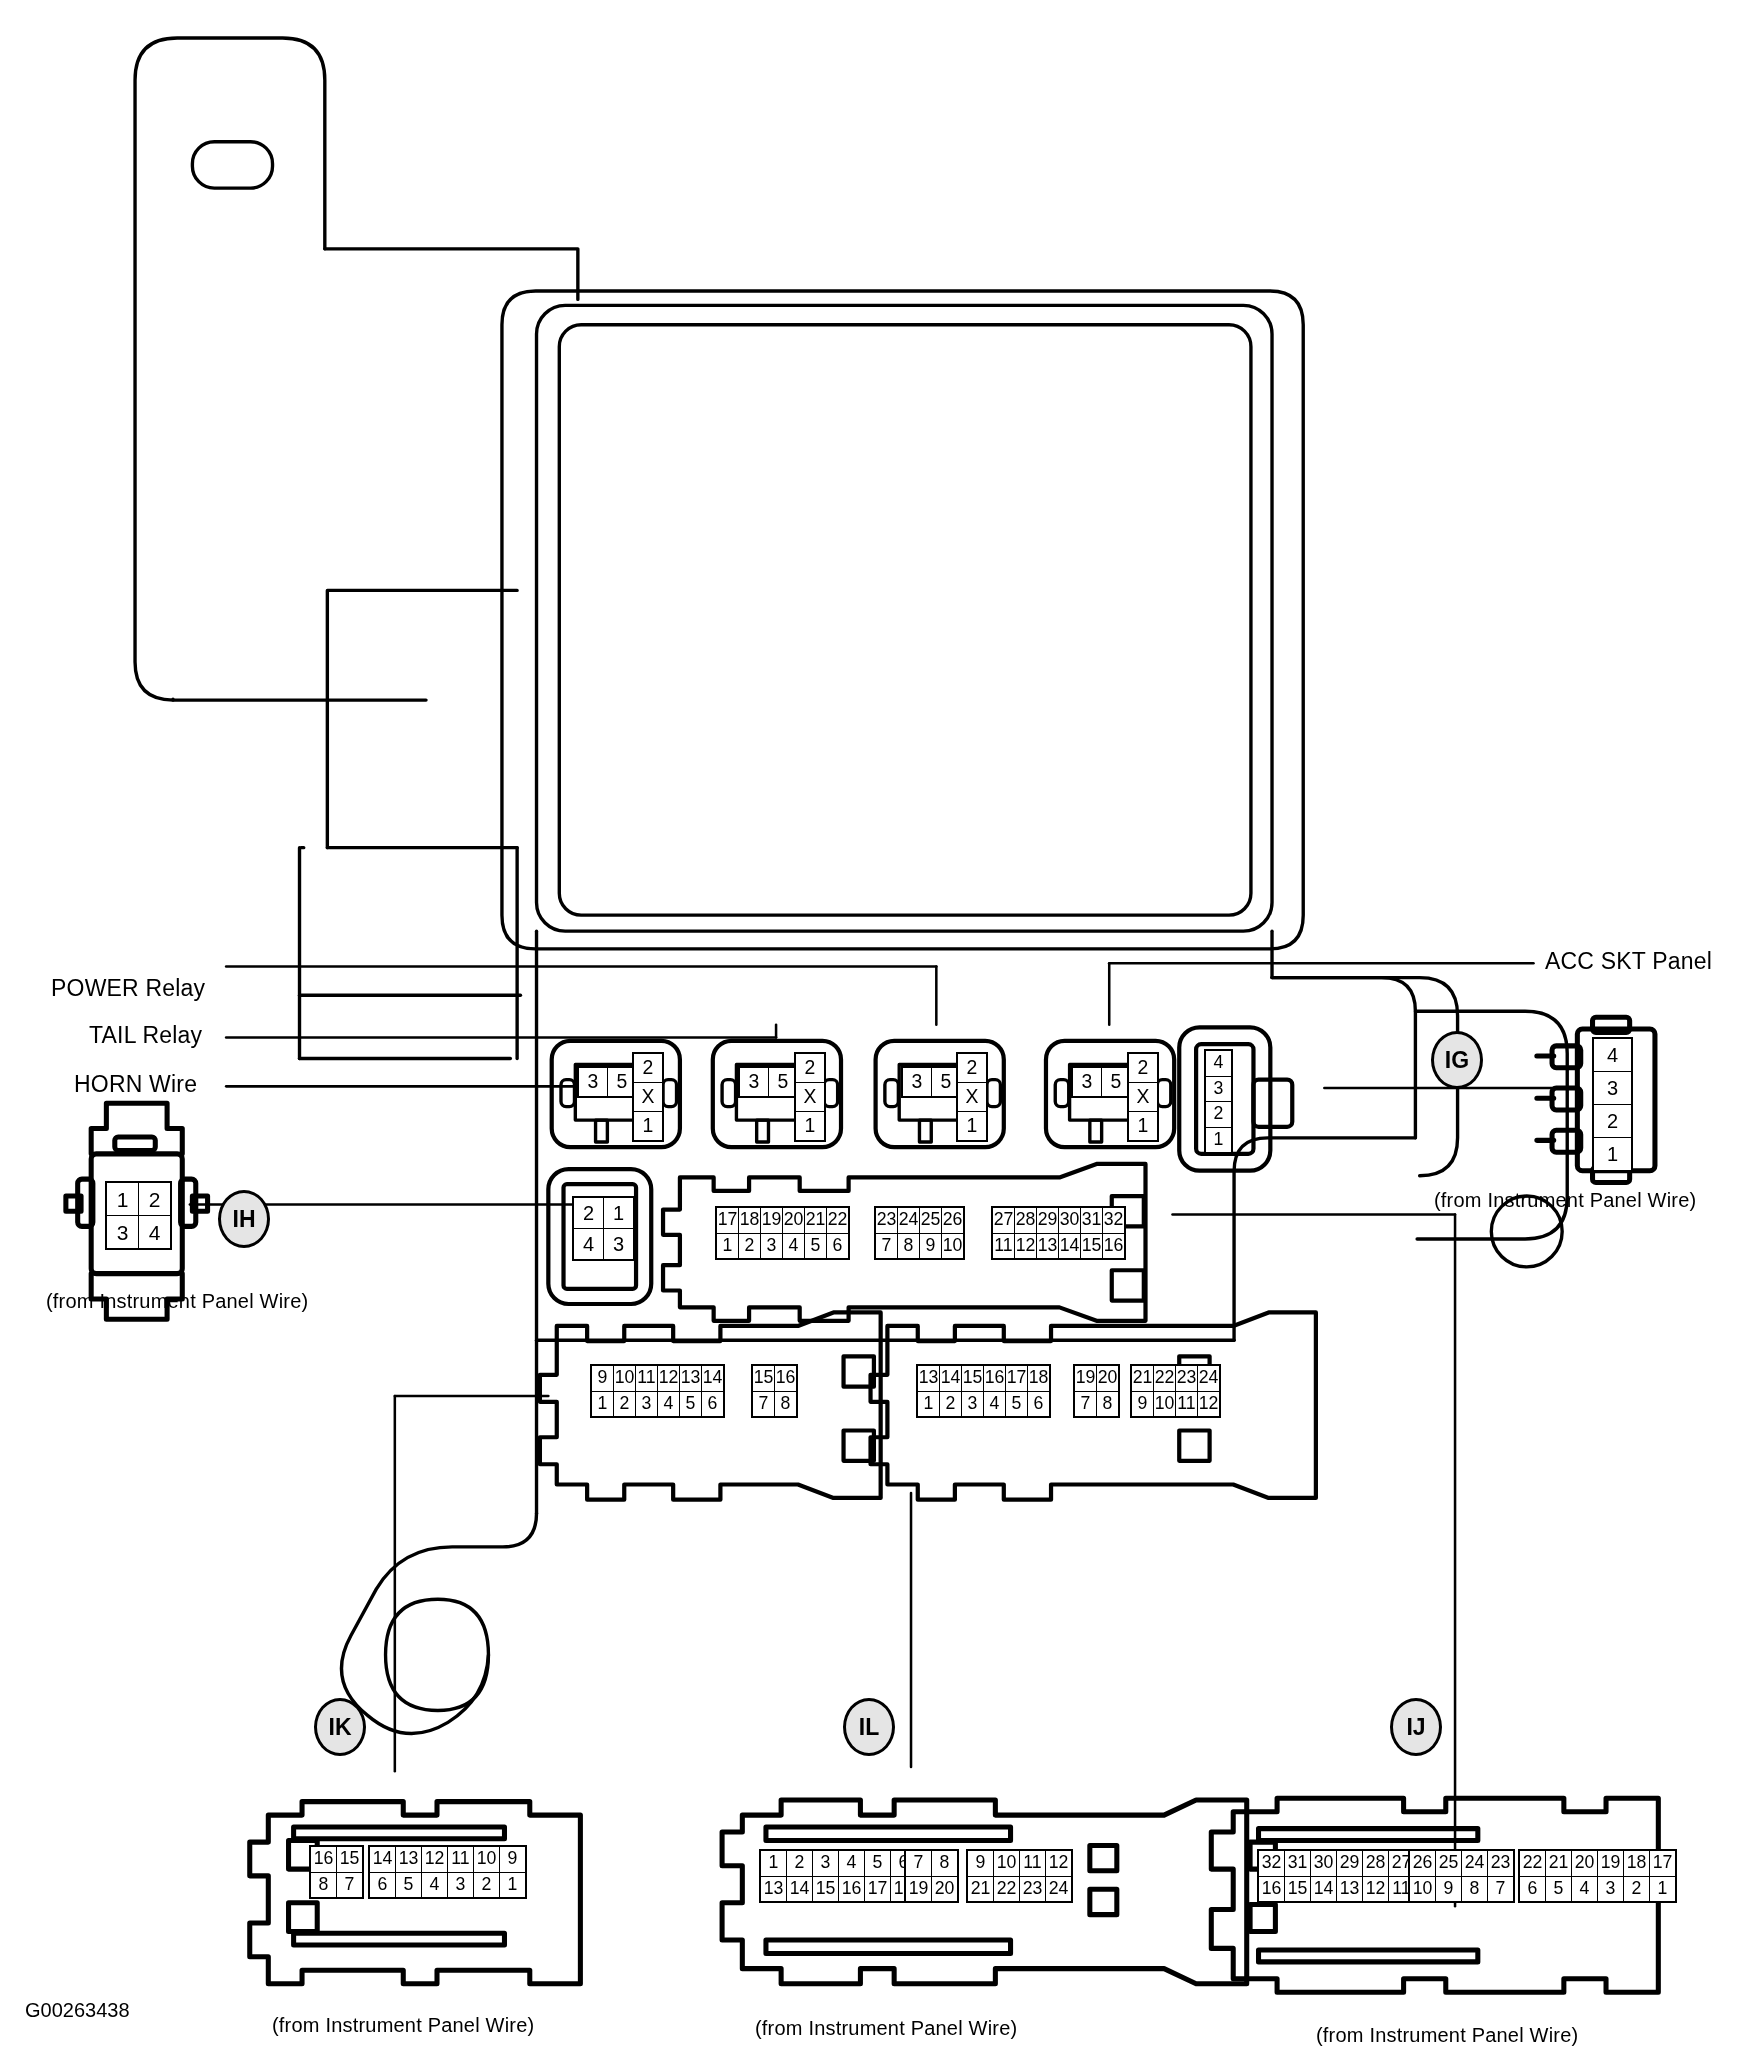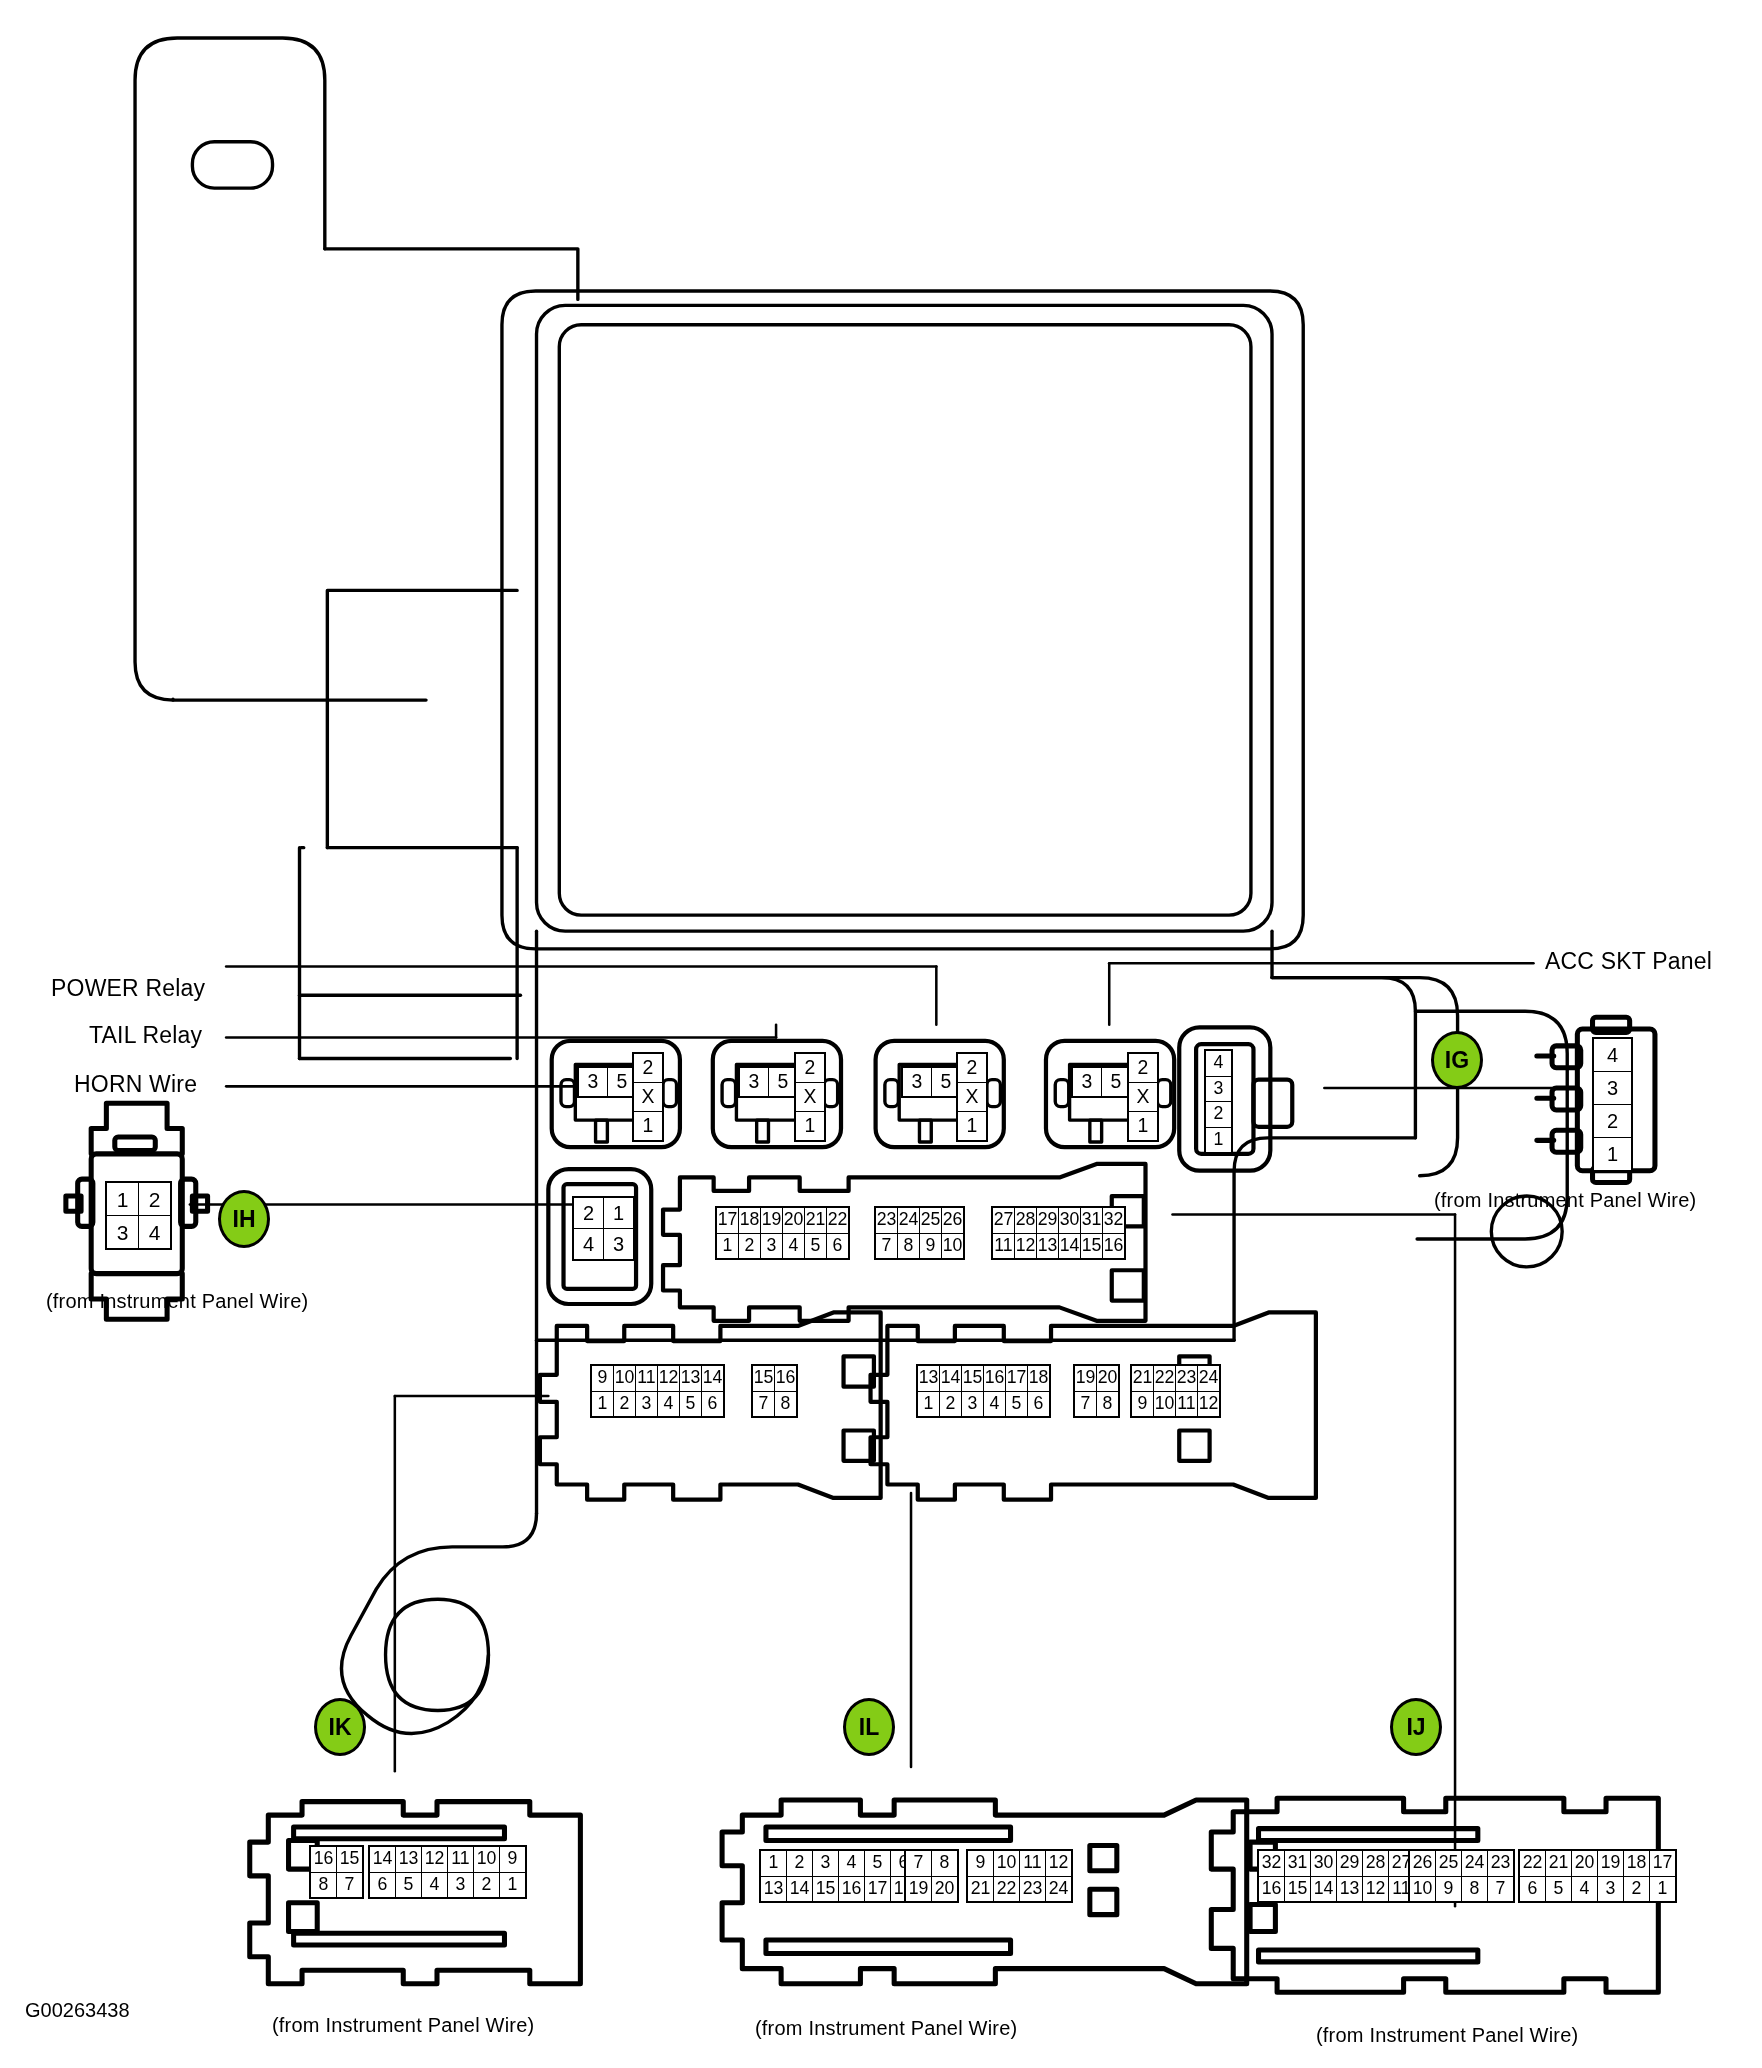--- a/index.html
+++ b/index.html
@@ -6,21 +6,21 @@
   body{width:1763px;height:2069px;position:relative;
        font-family:"Liberation Sans",sans-serif;color:#000;overflow:hidden;}
   #stage{position:absolute;inset:0;}
   svg#art{position:absolute;left:0;top:0;width:1763px;height:2069px;}
   .lbl{position:absolute;white-space:nowrap;font-size:23px;letter-spacing:0.2px;}
   .lbl.sm{font-size:20px;}
   .figid{position:absolute;left:25px;top:1999px;font-size:20px;
          font-family:"Liberation Sans",sans-serif;}
   .callout{position:absolute;width:46px;height:52px;border:3.4px solid #000;
            border-radius:50%;display:flex;align-items:center;justify-content:center;
-           font-size:23px;font-weight:bold;background:#84cc16;}
+           font-size:23px;font-weight:bold;background:#e5e5e5;}
   
   .pinblk{position:absolute;display:flex;flex-direction:column;background:#fff;
           border:2.5px solid #000;}
   .pinrow{display:flex;}
   .pin{border-right:1.7px solid #000;border-bottom:1.7px solid #000;
        display:flex;align-items:center;justify-content:center;
        font-size:17.7px;line-height:1;background:#fff;}
   .pinrow:last-child .pin{border-bottom:none;}
   .pinrow .pin:last-child{border-right:none;}
   .pin.w1{width:21px;height:24.5px;}

